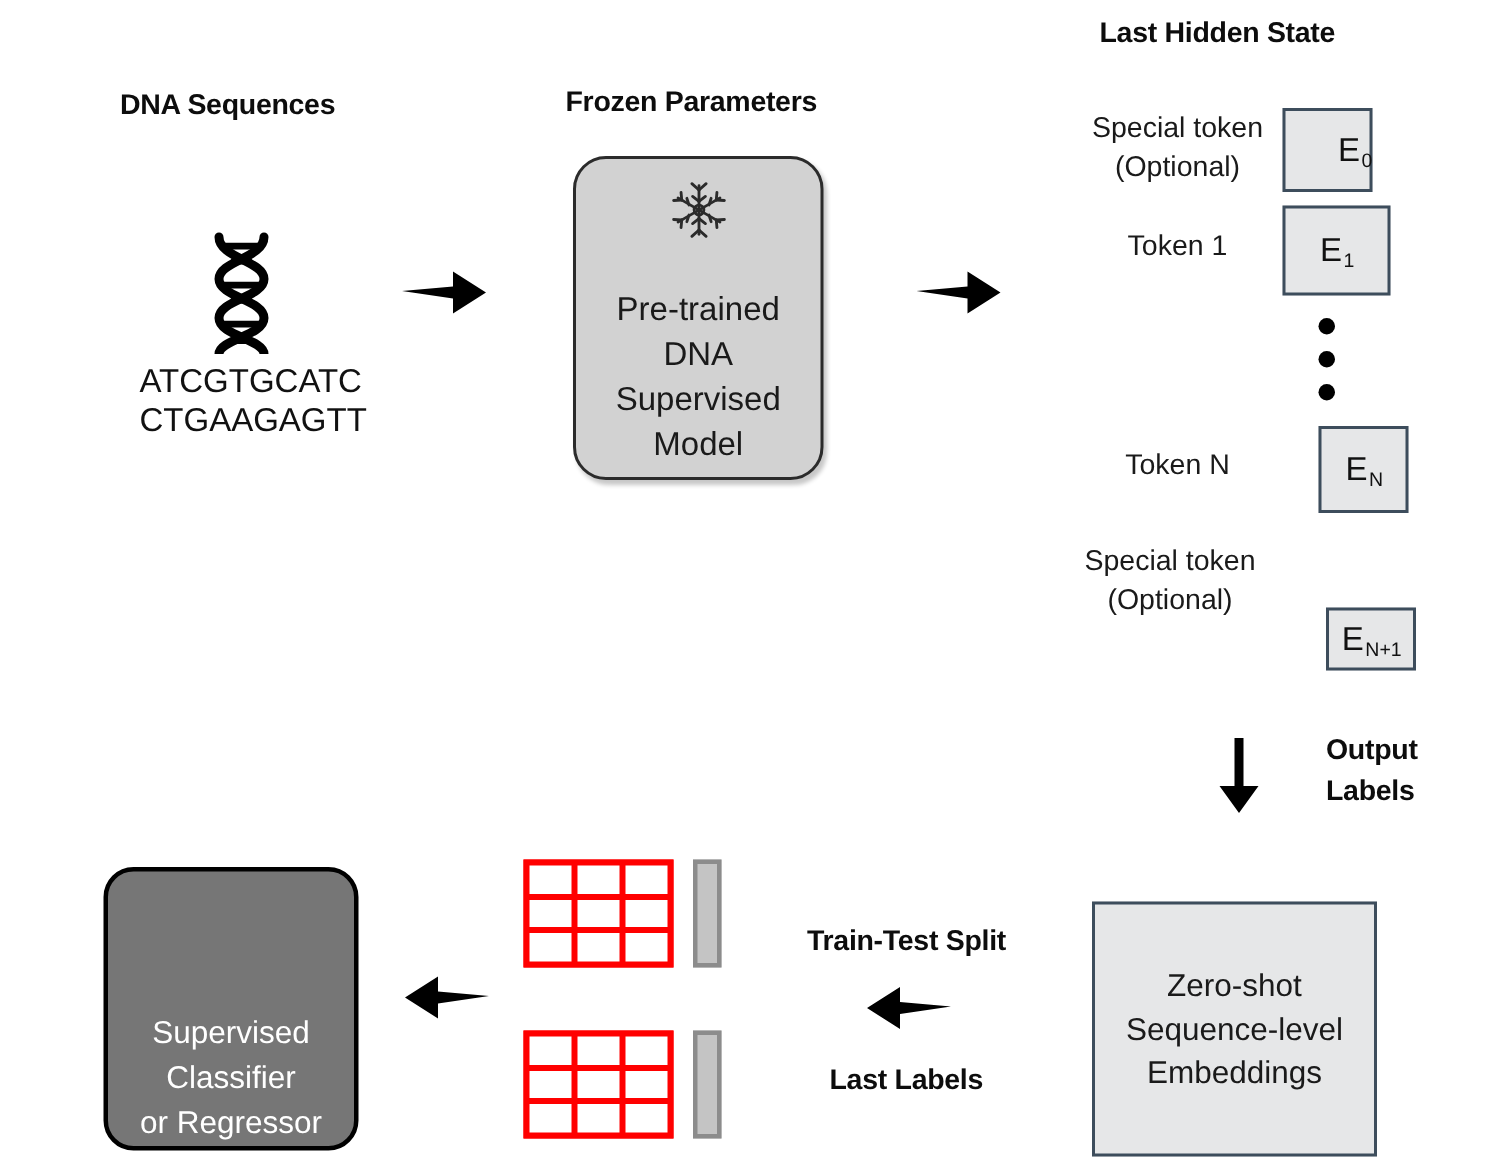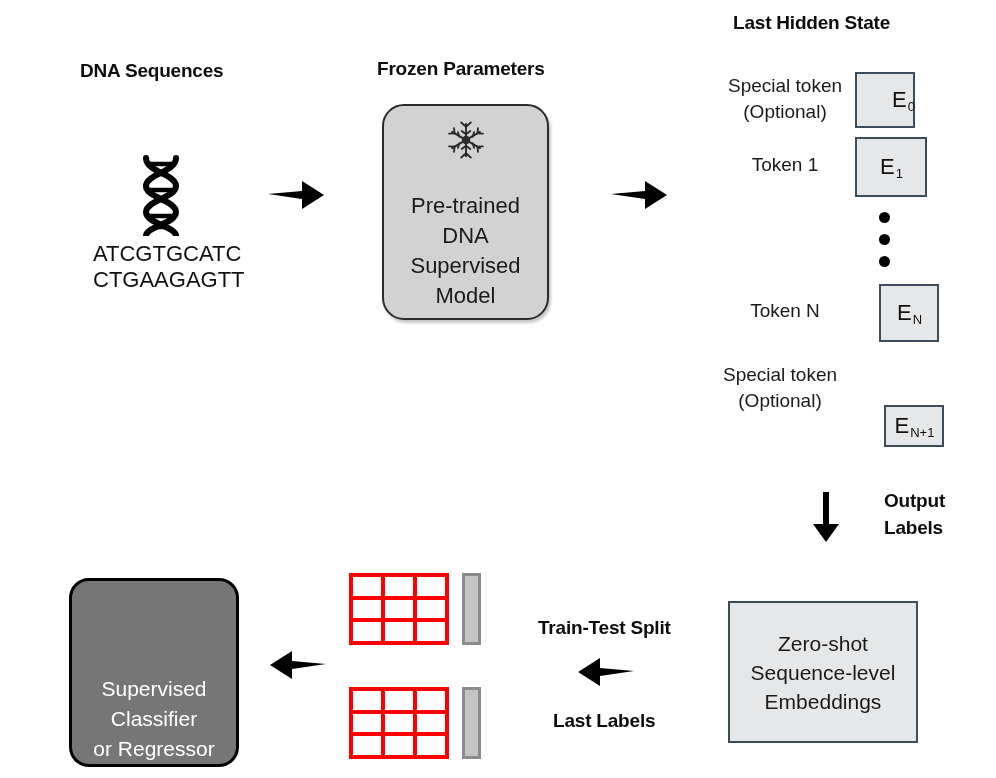--- a/index.html
+++ b/index.html
@@ -265,21 +265,21 @@
   <div class="abs" style="left:810px; top:492px; width:32px; height:52px;">
     <svg width="32" height="52" viewBox="0 0 32 52">
       <path d="M13 0 L19 0 L19 32 L29 32 L16 50 L3 32 L13 32 Z" fill="#000"></path>
     </svg>
   </div>
   <div class="abs heading" style="left:884px; top:487px; text-align:left; line-height:27px;">
     <div>Output</div>
     <div>Labels</div>
   </div>
 
-  <div class="abs zeroshot-box" style="left:728px; top:601px; width:190px; height:142px;">
+  <div class="abs zeroshot-box" style="left:728px; top:601px; width:190px; height:170px;">
     <div>
       <div>Zero-shot</div>
       <div>Sequence-level</div>
       <div>Embeddings</div>
     </div>
   </div>
 
   <div class="abs heading" style="left:538px; top:617px;">Train-Test Split</div>
 
   <div class="abs" style="left:576px; top:655px; width:58px; height:34px;">

